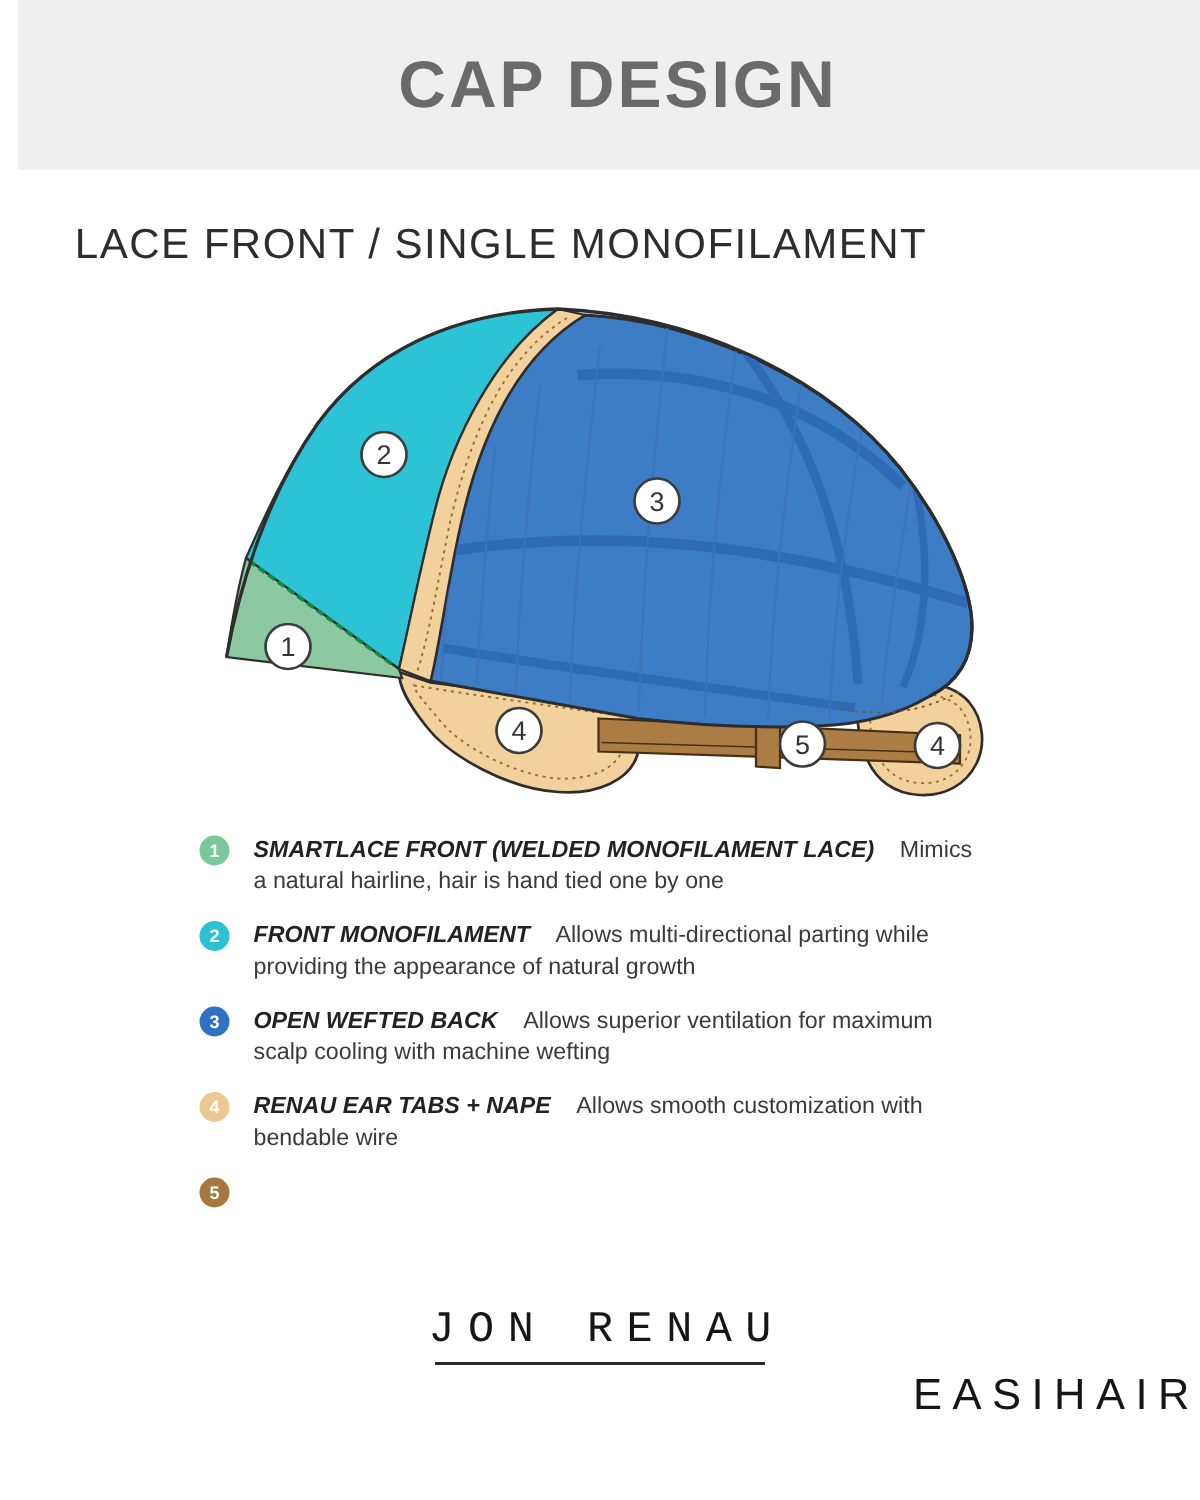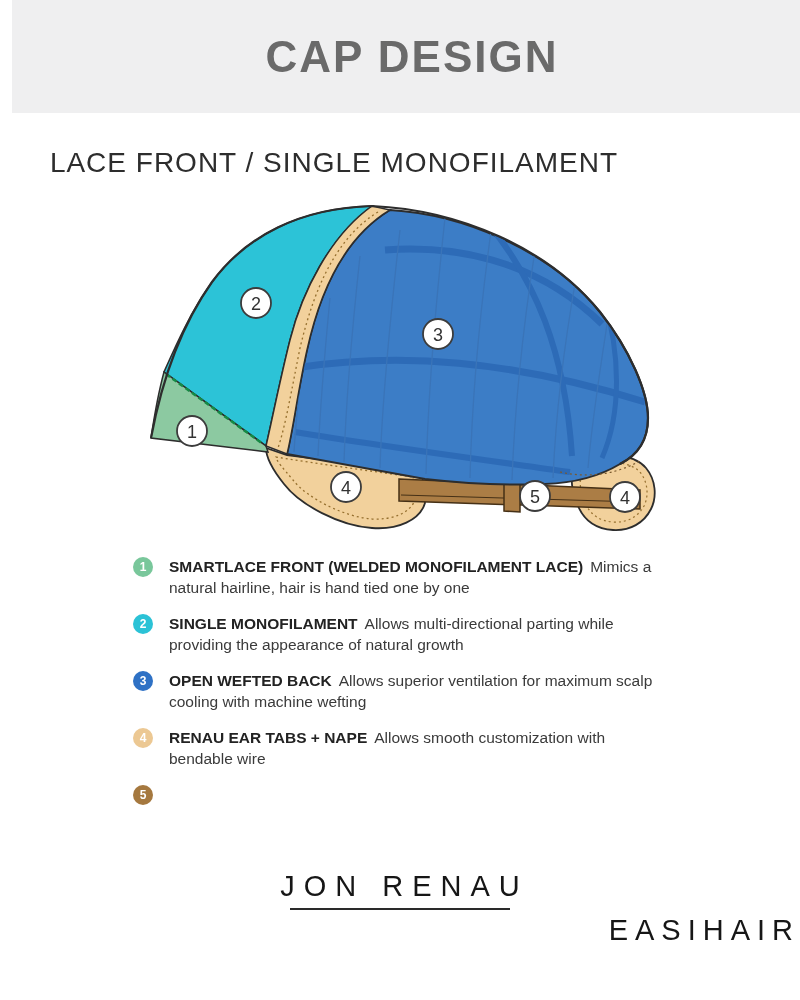--- a/index.html
+++ b/index.html
@@ -22,23 +22,23 @@
   .diagram-svg { position:absolute; left:100px; top:195px; width:600px; height:350px; }
   .legend {
     position:absolute; left:133px; top:556px; width:520px;
   }
   .legend-item { position:relative; padding-left:36px; margin-bottom:15px; min-height:21px; }
   .legend-num {
     position:absolute; left:0; top:1px; width:20px; height:20px; border-radius:50%;
     color:#ffffff; font-size:12px; font-weight:bold; text-align:center; line-height:20px;
   }
   .legend-text { font-size:15.5px; line-height:21px; color:#3a3a3a; }
-  .lg-title { font-weight:bold; color:#222222; margin-right:7px; }
+  .lg-title { font-weight:bold; color:#222222; margin-right:17px;font-style:italic; }
   .brand { position:absolute; left:0; top:870px; width:800px; text-align:center; color:#161616; }
-  .brand-line1 { font-size:29px; letter-spacing:9px; text-indent:9px; }
+  .brand-line1 { font-size:29px; letter-spacing:9px; text-indent:9px;font-family:Liberation Mono, monospace; }
   .brand-rule { width:220px; border:none; border-top:2px solid #2a2a2a; margin:5px auto 4px auto; }
   .brand-line2 { font-size:29px; letter-spacing:7px; text-indent:7px;text-align:right; }
   .callout-num { font-size:18px; fill:#333333; }
 </style>
 </head>
 <body>
 
 <div class="banner">
   <h1>CAP DESIGN</h1>
 </div>
@@ -122,21 +122,21 @@
   </g>
 </svg>
 
 <div class="legend">
   <div class="legend-item">
     <span class="legend-num" style="background: rgb(121, 199, 155);">1</span>
     <span class="legend-text"><span class="lg-title">SMARTLACE FRONT (WELDED MONOFILAMENT LACE)</span><span class="lg-desc">Mimics a natural hairline, hair is hand tied one by one</span></span>
   </div>
   <div class="legend-item">
     <span class="legend-num" style="background: rgb(43, 194, 214);">2</span>
-    <span class="legend-text"><span class="lg-title">SINGLE MONOFILAMENT</span><span class="lg-desc">Allows multi-directional parting while providing the appearance of natural growth</span></span>
+    <span class="legend-text"><span class="lg-title">FRONT MONOFILAMENT</span><span class="lg-desc">Allows multi-directional parting while providing the appearance of natural growth</span></span>
   </div>
   <div class="legend-item">
     <span class="legend-num" style="background: rgb(46, 113, 197);">3</span>
     <span class="legend-text"><span class="lg-title">OPEN WEFTED BACK</span><span class="lg-desc">Allows superior ventilation for maximum scalp cooling  with machine wefting</span></span>
   </div>
   <div class="legend-item">
     <span class="legend-num" style="background: rgb(236, 200, 147);">4</span>
     <span class="legend-text"><span class="lg-title">RENAU EAR TABS + NAPE</span><span class="lg-desc">Allows smooth customization with bendable wire</span></span>
   </div>
   <div class="legend-item">

